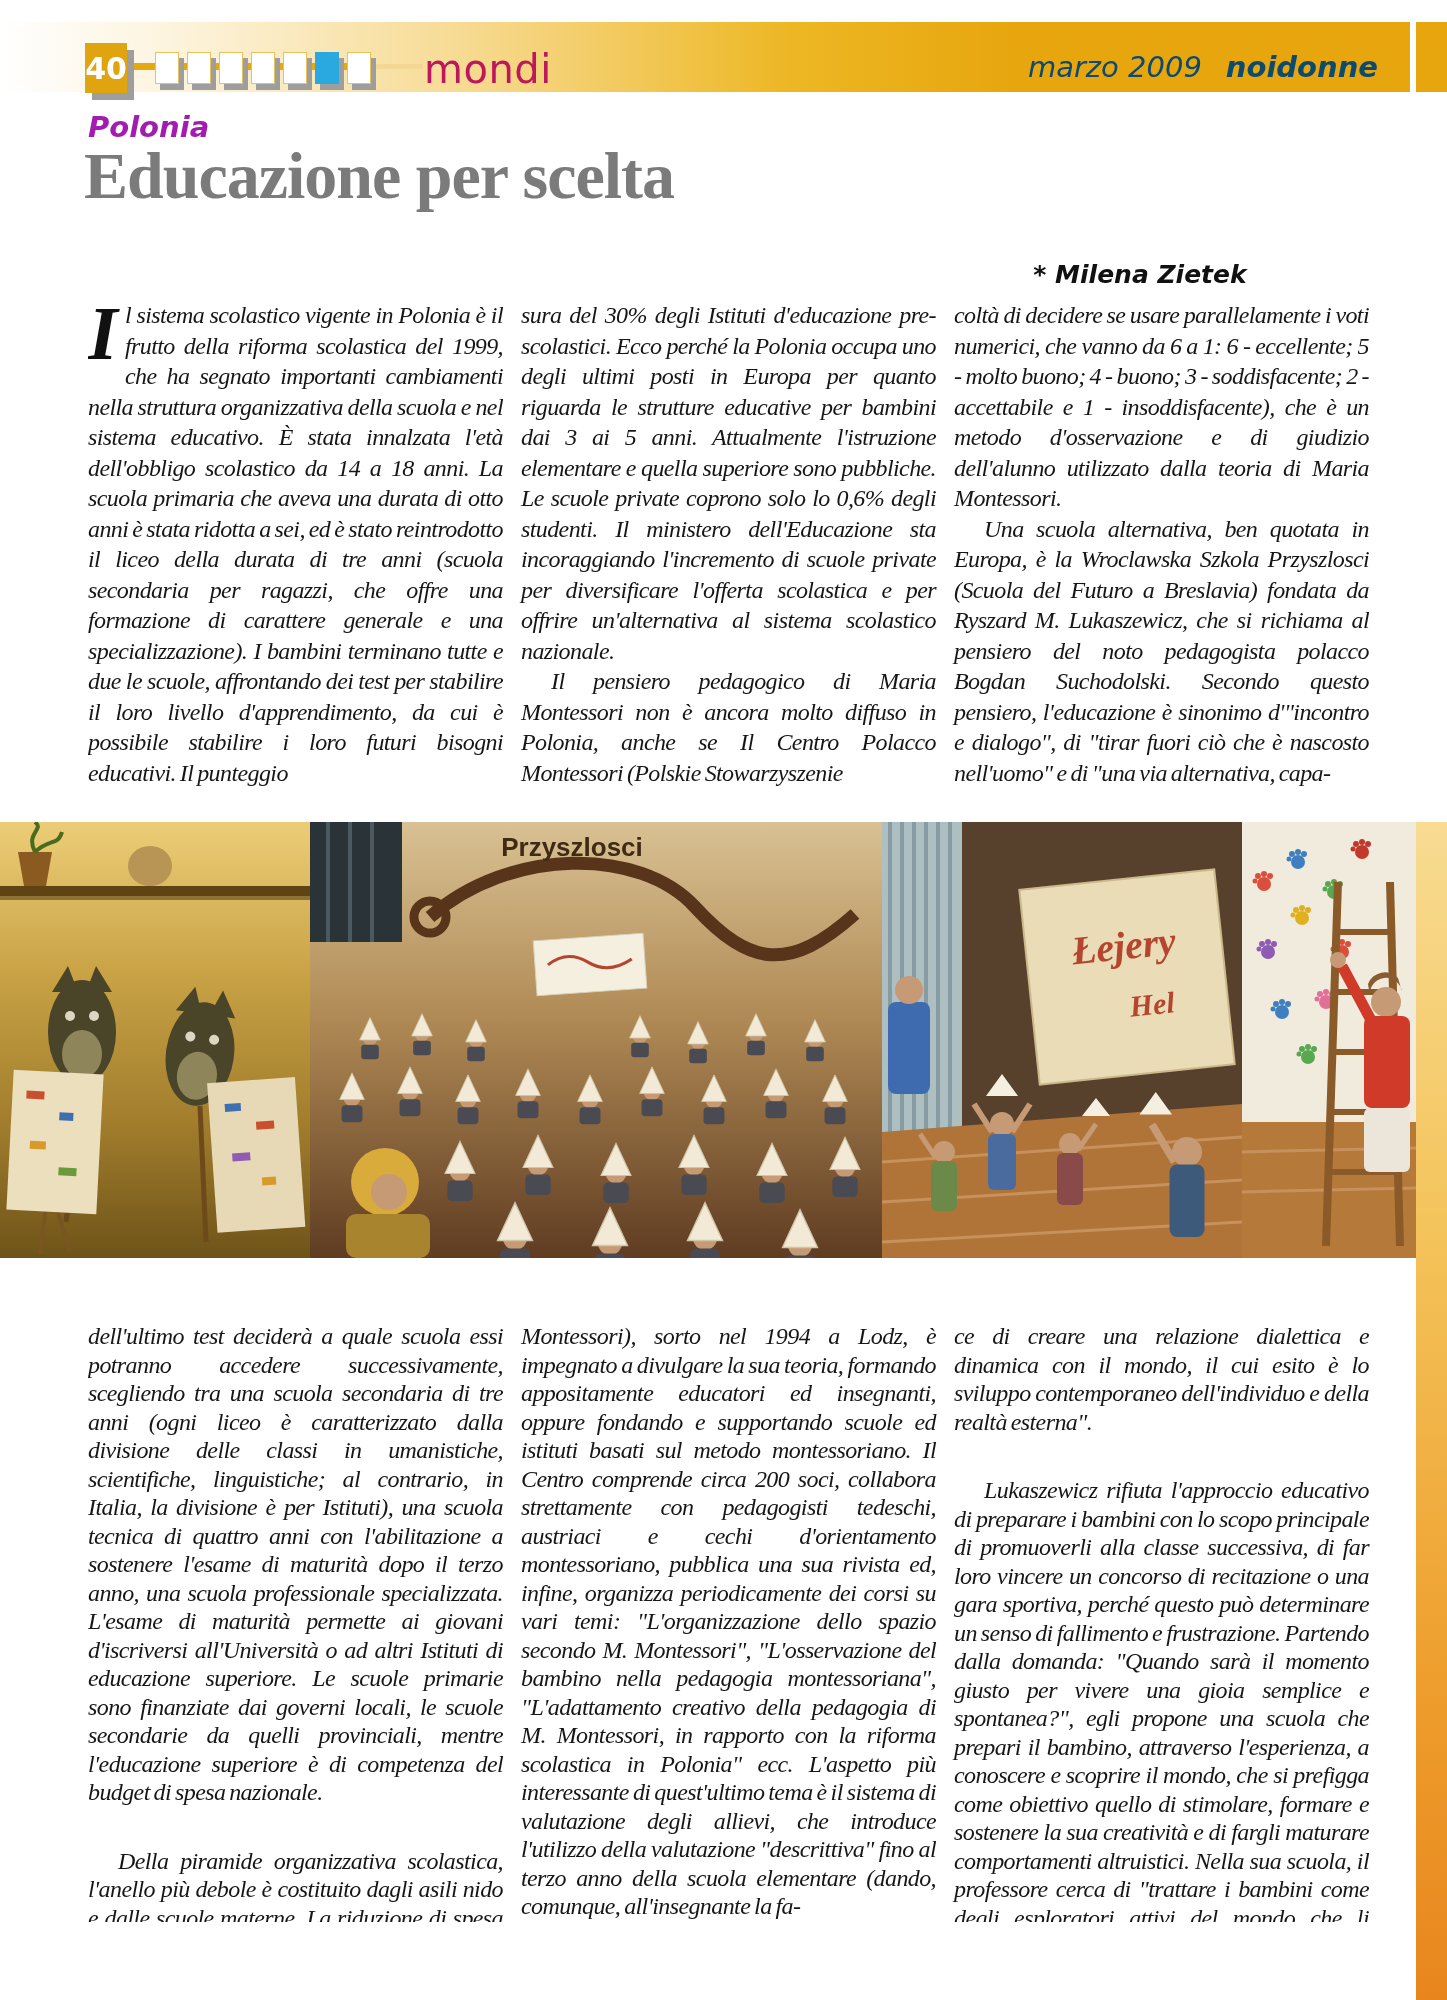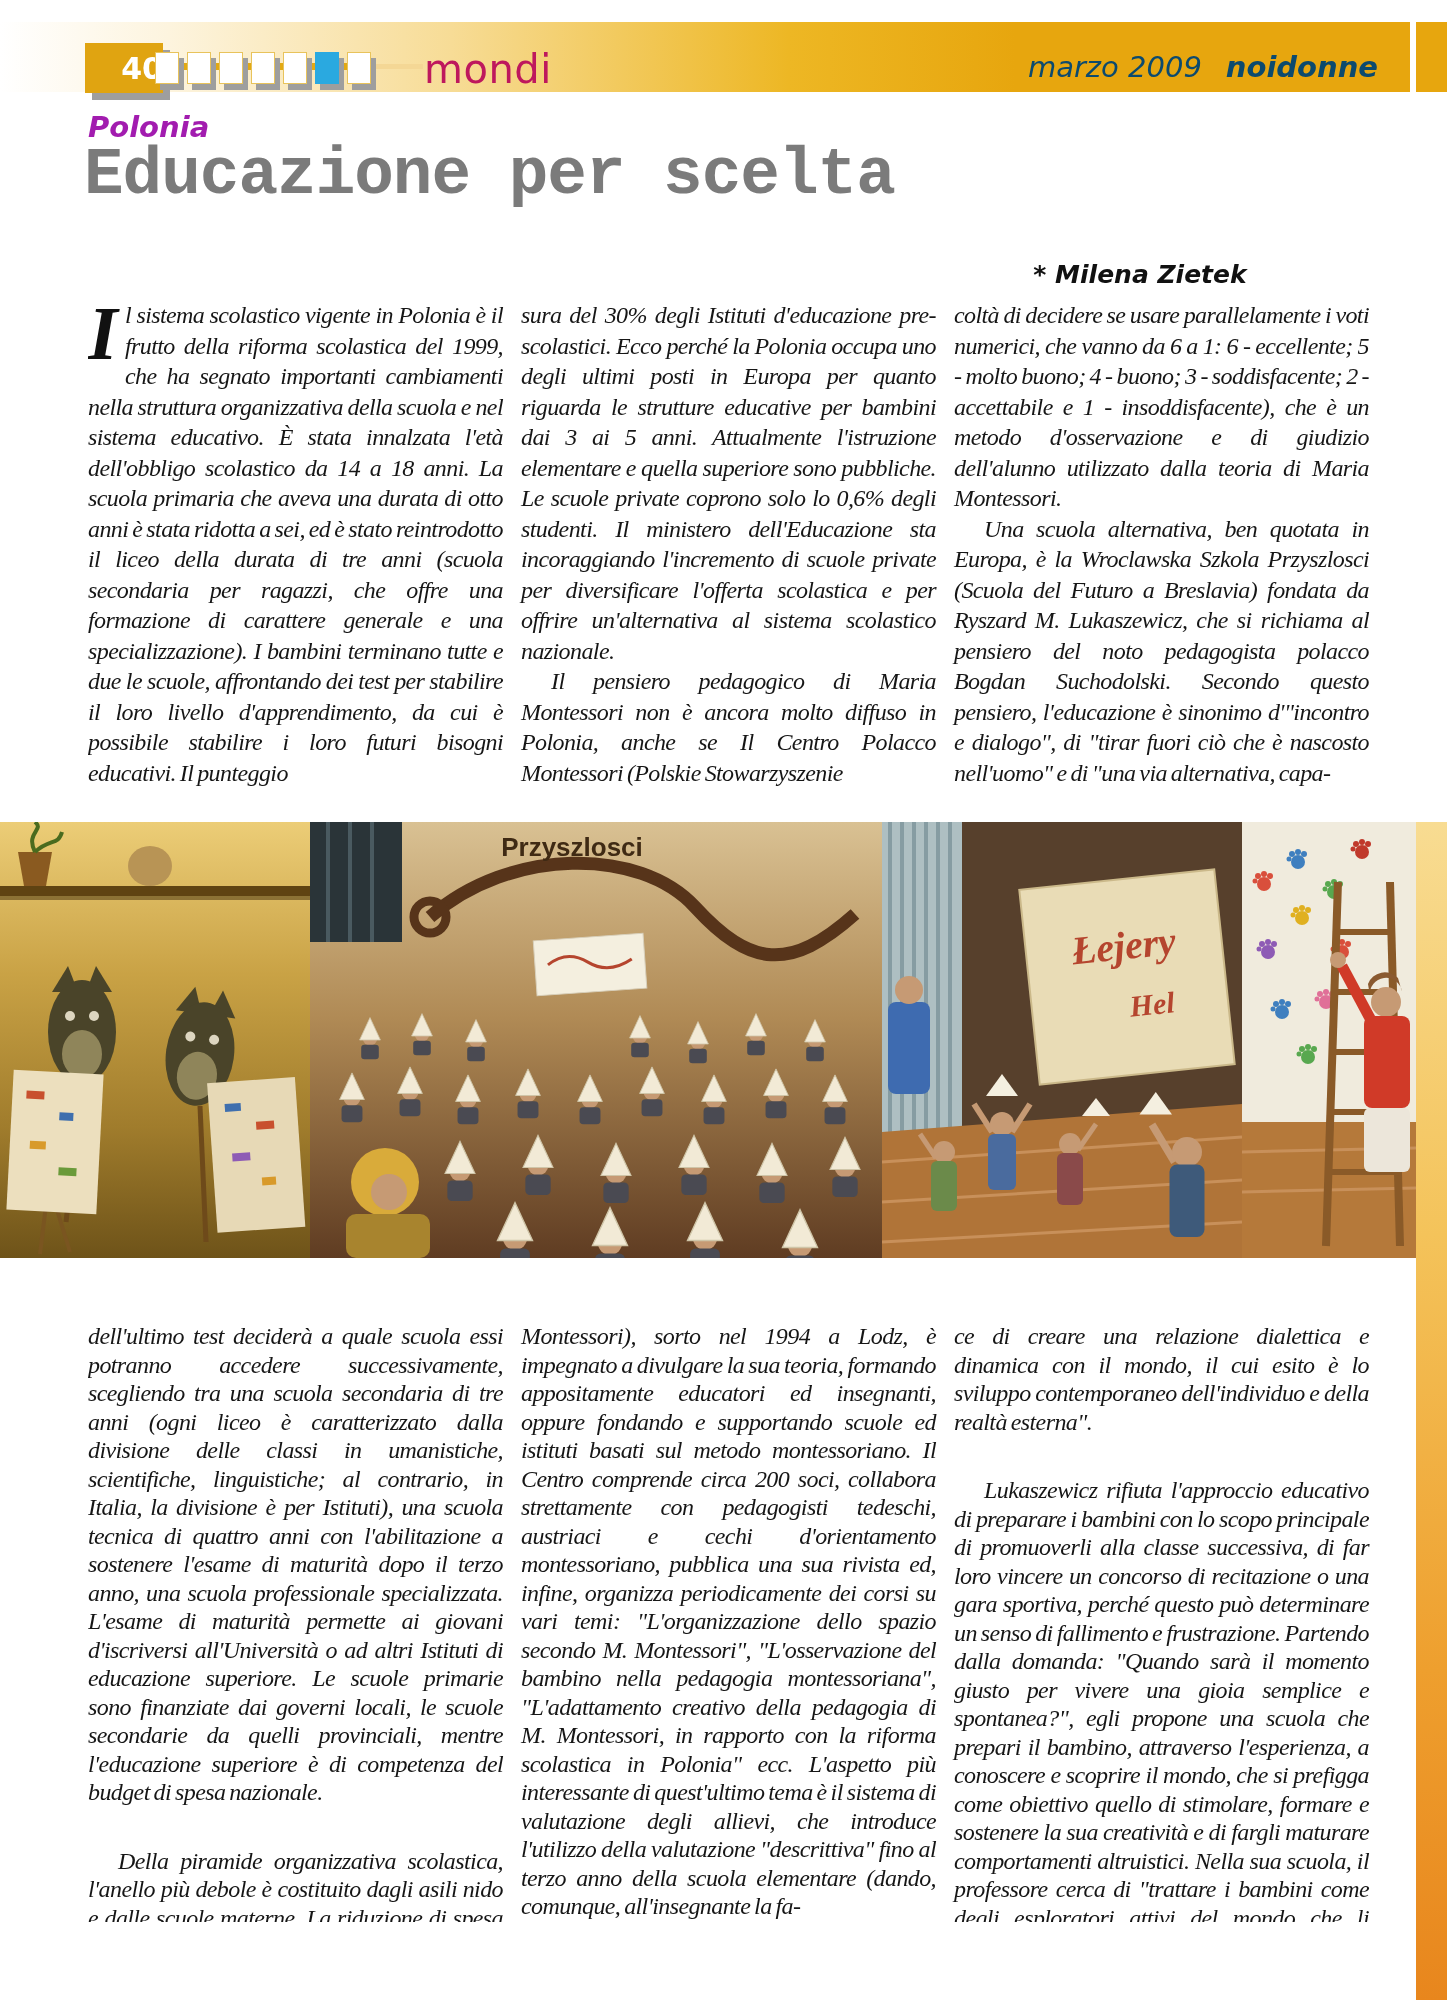--- a/index.html
+++ b/index.html
@@ -8,34 +8,34 @@
     font-family:"Liberation Serif",serif;overflow:hidden;
   }
   
   .band{position:absolute;left:0;top:22px;width:1410px;height:70px;
     background:linear-gradient(90deg,#ffffff 0%,#fdf4de 12%,#f7dc96 32%,#edb724 56%,#e7a60e 72%,#e7a60e 100%);}
   .band-right{position:absolute;left:1416px;top:22px;width:31px;height:70px;background:#e7a60e;}
   .right-strip{position:absolute;left:1416px;top:822px;width:31px;height:1178px;
     background:linear-gradient(180deg,#f8dc92 0%,#f4c35a 35%,#ee9f2e 72%,#e8861d 100%);}
   .pagenum{position:absolute;left:85px;top:43px;width:42px;height:50px;background:#e0a411;
     color:#fff;font:700 30px "DejaVu Sans",sans-serif;display:flex;align-items:center;justify-content:center;
-    box-shadow:7px 7px 0 #9e9e9e;padding-left:36px;}
+    box-shadow:7px 7px 0 #9e9e9e;}
   .goldline{position:absolute;left:127px;top:63px;width:230px;height:7px;background:#e2a913;}
   .goldline2{position:absolute;left:357px;top:64px;width:66px;height:5px;background:#f4d795;}
   .markers{position:absolute;left:155px;top:52px;display:flex;gap:8px;}
   .sq{width:22px;height:30px;background:#fff;border:1px solid #e8c35b;box-shadow:5px 6px 0 #9e9e9e;}
   .sq.active{background:#2aa9e0;border-color:#2aa9e0;}
   .section{position:absolute;left:424px;top:46px;font:400 40px "DejaVu Sans",sans-serif;
     color:#be185d;letter-spacing:0.5px;}
   .issue-wrap{position:absolute;left:900px;top:50px;width:478px;text-align:right;color:#0c4a6e;
     font:italic 400 29px "DejaVu Sans",sans-serif;white-space:nowrap;}
   .issue-wrap b{font-weight:700;margin-left:24px;}
   
   .kicker{position:absolute;left:88px;top:110px;font:italic 700 29px "DejaVu Sans",sans-serif;color:#a21caf;}
-  .title{position:absolute;left:84px;top:138px;font-family:Liberation Mono, monospace;font-weight:700;
+  .title{position:absolute;left:84px;top:138px;font-family:Liberation Serif, serif;font-weight:700;
     font-size:66px;color:#7b7b7b;letter-spacing:-1px;white-space:nowrap;}
   .byline{position:absolute;left:900px;top:260px;width:480px;text-align:center;
     font:italic 700 25px "DejaVu Sans",sans-serif;color:#111;}
   
   .cols{position:absolute;left:88px;width:1294px;overflow:hidden;}
   .cols-top{top:300px;height:522px;}
   .cols-bottom{top:1282px;height:640px;}
   .col{position:absolute;top:0;width:415px;height:100%;}
   .c1{left:0;} .c2{left:433px;} .c3{left:866px;}
   .col p{margin:0;font-style:italic;font-size:24px;letter-spacing:-0.6px;word-spacing:-1.5px;

